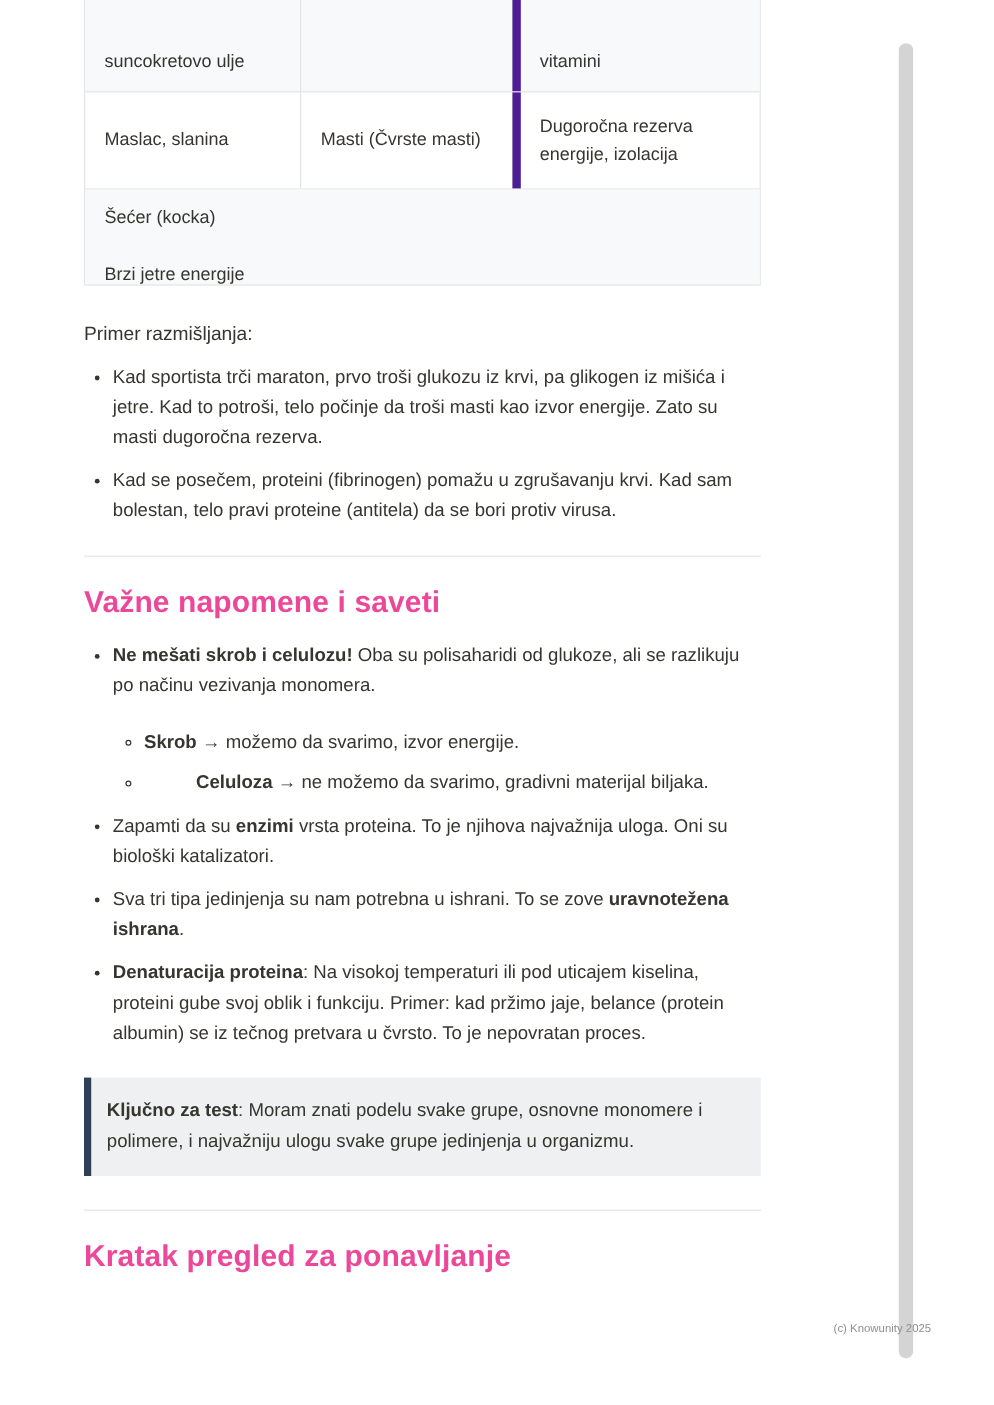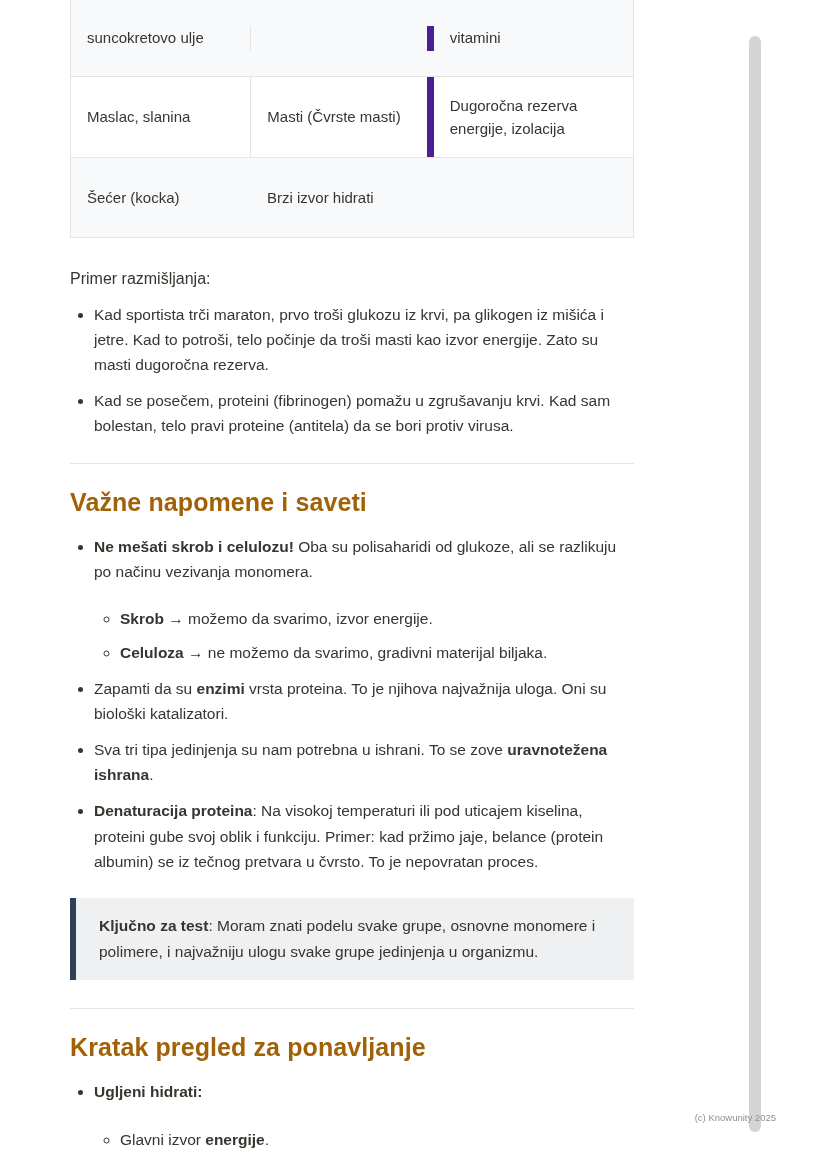--- a/index.html
+++ b/index.html
@@ -30,62 +30,62 @@
   .tcell {
     display: flex;
     align-items: center;
     padding: 12px 16px;
     font-size: 15px;
     line-height: 1.55;
   }
   .tc1 { width: 180px; }
   .tc2 { width: 184px; border-left: 1px solid #e4e4e4; border-right: 7px solid #4c1d95; }
   .tc3 { width: 200px; }
-  .r1 { height: 77px; align-items: center; }
+  .r1 { height: 77px; }
   .r1 .tcell { align-items: flex-end; padding-bottom: 13px; }
   .r2 { height: 81px; }
-  .r3 { height: 80px; }
+  .r3 { height: 80px; flex-direction: column; }
   
   .bold-heading {
     margin: 32px 0 14px 0;
     font-size: 16px;
     font-weight: 400;
   }
   ul.main {
     list-style: disc;
     padding-left: 24px;
     font-size: 15.5px;
     line-height: 1.62;
   }
   ul.main > li { margin-bottom: 11px; }
   ul.sub {
     list-style: circle;
     padding-left: 26px;
     margin-top: 22px;
   }
   ul.sub > li { margin-bottom: 9px; }
-  ul.sub > li:last-child { margin-bottom: 2px; }
+  ul.sub > li:last-child { margin-bottom: 2px; text-align: center; }
   strong { font-weight: 700; }
   hr.divider {
     border: none;
     border-top: 1px solid #e4e4e4;
     margin: 24px 0;
   }
   h2.section-heading {
-    color: #a16207;
+    color: #ec4899;
     font-size: 25px;
     font-weight: 700;
     margin: 24px 0 17px 0;
     letter-spacing: 0.1px;
   }
   .callout {
     margin: 24px 0 28px 0;
     background: #eef0f1;
     border-left: 6px solid #2f3f55;
-    padding: 15px 20px 15px 23px;
+    padding: 15px 20px 15px 13px;
     font-size: 15.5px;
     line-height: 1.7;
   }
   
   .scrollbar {
     position: absolute;
     left: 749px;
     top: 36px;
     width: 12px;
     height: 1096px;
@@ -93,21 +93,20 @@
     border-radius: 6px;
     z-index: 1;
   }
   .footer-credit {
     position: absolute;
     right: 52px;
     top: 1102px;
     font-size: 9.5px;
     color: #8f8f8f;
     z-index: 2;
-    margin-top: 10px;
   }
 </style>
 </head>
 <body>
 
 <div class="page">
 
   <div class="content">
 
     <div class="dtable">
@@ -131,21 +130,21 @@
           </div>
         <div class="tcell tc3">
             <span>Dugoročna rezerva energije, izolacija</span>
           </div>
       </div>
       <div class="trow stripe r3">
         <div class="tcell tc1">
             <span>Šećer (kocka)</span>
           </div>
         <div class="tcell tc3">
-            <span>Brzi izvor hidrati</span>
+            <span>Brzi jetre energije</span>
           </div>
       </div>
     </div>
 
     <p class="bold-heading">Primer razmišljanja:</p>
 
     <ul class="main">
       <li><span>Kad sportista trči maraton, prvo troši glukozu iz krvi, pa glikogen iz mišića i jetre. Kad to potroši, telo počinje da troši masti kao izvor energije. Zato su masti dugoročna rezerva.</span></li>
       <li><span>Kad se posečem, proteini (fibrinogen) pomažu u zgrušavanju krvi. Kad sam bolestan, telo pravi proteine (antitela) da se bori protiv virusa.</span></li>
     </ul>
@@ -167,27 +166,20 @@
     </ul>
 
     <div class="callout">
       <strong>Ključno za test</strong><span>: Moram znati podelu svake grupe, osnovne monomere i polimere, i najvažniju ulogu svake grupe jedinjenja u organizmu.</span>
     </div>
 
     <hr class="divider">
 
     <h2 class="section-heading">Kratak pregled za ponavljanje</h2>
 
-    <ul class="main">
-      <li><strong>Ugljeni hidrati:</strong>
-        <ul class="sub">
-          <li><span>Glavni izvor </span><strong>energije</strong><span>.</span></li>
-        </ul>
-      </li>
-    </ul>
 
   </div>
 
   <div class="scrollbar"></div>
 
   <div class="footer-credit">(c) Knowunity 2025</div>
 
 </div>
 
 </body></html>

